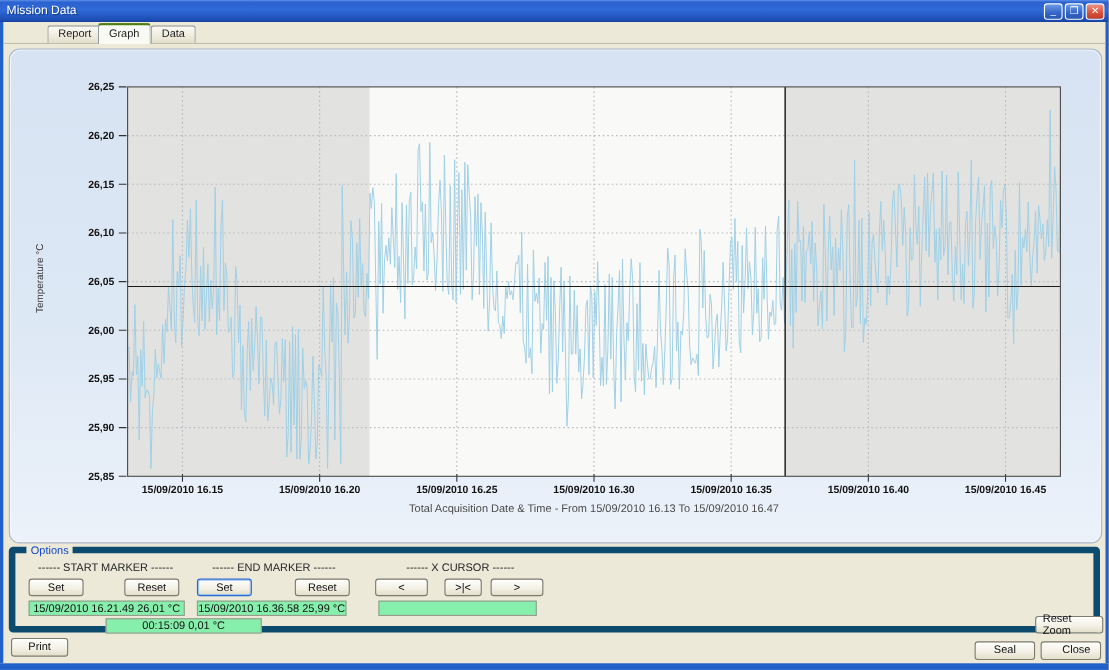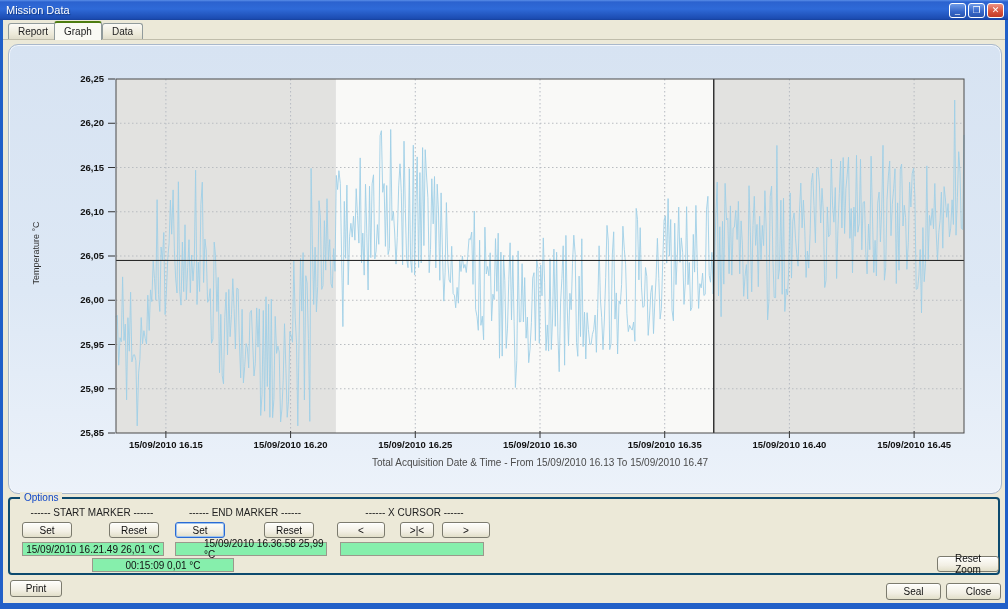--- a/index.html
+++ b/index.html
@@ -14,38 +14,38 @@
     display:flex;align-items:center;justify-content:center;color:#fff;font-size:9px;line-height:1;
     background:linear-gradient(180deg,#6f9be8 0%,#3465c8 60%,#2a55ae 100%);cursor:default;}
   .wbtn.close{background:linear-gradient(180deg,#ef9384 0%,#d9553e 55%,#c23a26 100%);}
   
   .edge{position:absolute;background:#2160c8;}
   
   .tabstrip{position:absolute;left:3px;top:21px;width:1002px;height:18px;}
   .tab{position:absolute;top:2px;height:16px;padding:0 9px;font-size:10px;color:#222;
     background:linear-gradient(180deg,#fbfaf6 0%,#ece9d8 70%,#e0ddcb 100%);
     border:1px solid #919b9c;border-bottom:none;border-radius:3px 3px 0 0;
-    display:flex;align-items:center;box-sizing:border-box;cursor:default;}
+    display:flex;align-items:center;box-sizing:border-box;cursor:default;margin-left:35px;}
   .tab.active{top:0;height:19px;background:#fafaf4;z-index:3;border-top:2px solid #4d7c0f;}
   .tabline{position:absolute;left:3px;top:39px;width:1002px;height:1px;background:#c0bdab;}
   
   .chart-card{position:absolute;left:8px;top:44px;width:992px;height:448px;
     background:linear-gradient(180deg,#d7e3f2 0%,#dde8f5 55%,#ecf2fa 100%);
     border:1px solid #a9b8cb;border-radius:10px;box-shadow:inset 0 0 0 1px #f3f7fc;}
   .chart-card svg{position:absolute;left:0;top:0;}
   .ylabel{position:absolute;left:-28px;top:203px;width:110px;text-align:center;transform:rotate(-90deg);
     font-size:9px;color:#333;}
   .xlabel{position:absolute;left:107px;top:412px;width:848px;text-align:center;font-size:10px;color:#4a4a4a;}
   
   .options{position:absolute;left:8px;top:497px;width:992px;height:78px;
-    border:2px solid #0c4a6e;border-radius:4px;background:transparent;box-sizing:border-box;}
+    border:6px solid #0c4a6e;border-radius:4px;background:transparent;box-sizing:border-box;}
   .options .caption{position:absolute;left:10px;top:-7px;background:#ece9d8;padding:0 4px;
     font-size:10px;color:#1047c8;}
   .grouplabel{position:absolute;font-size:10px;color:#222;text-align:center;}
-  .xpbtn{position:absolute;height:16px;font-size:10px;color:#111;text-align:center;
+  .xpbtn{position:absolute;height:16px;font-size:10px;color:#111;text-align:left;
     background:linear-gradient(180deg,#fefefb 0%,#f2efe4 60%,#e2dfc9 100%);
     border:1px solid #7c7b6e;border-radius:3px;box-sizing:border-box;
     display:flex;align-items:center;justify-content:center;cursor:default;box-shadow:0 1px 0 #fff inset;}
   .xpbtn.focused{border:1px solid #2a6ad4;box-shadow:inset 0 0 0 1px #9cc2ee;}
   .value-field{position:absolute;height:14px;font-size:10px;color:#111;
     background:#86efac;border:1px solid #9b988c;box-sizing:border-box;
     display:flex;align-items:center;justify-content:center;}
   
   .footer-btn{position:absolute;height:17px;}
 </style>
@@ -142,21 +142,21 @@
 
     <button class="xpbtn" style="left:12px;top:23px;width:50px;">Set</button>
     <button class="xpbtn" style="left:99px;top:23px;width:50px;">Reset</button>
     <button class="xpbtn focused" style="left:165px;top:23px;width:50px;">Set</button>
     <button class="xpbtn" style="left:254px;top:23px;width:50px;">Reset</button>
     <button class="xpbtn" style="left:327px;top:23px;width:48px;">&lt;</button>
     <button class="xpbtn" style="left:390px;top:23px;width:34px;">&gt;|&lt;</button>
     <button class="xpbtn" style="left:432px;top:23px;width:48px;">&gt;</button>
 
     <div class="value-field" style="left:12px;top:43px;width:142px;">15/09/2010 16.21.49 26,01 °C</div>
-    <div class="value-field" style="left:165px;top:43px;width:152px;padding-left:28px;">15/09/2010 16.36.58 25,99 °C</div>
+    <div class="value-field" style="left:165px;top:43px;width:136px;">15/09/2010 16.36.58 25,99 °C</div>
     <div class="value-field" style="left:330px;top:43px;width:144px;"></div>
     <div class="value-field" style="left:82px;top:59px;width:142px;">00:15:09 0,01 °C</div>
 
     <button class="xpbtn" style="left:927px;top:57px;width:62px;">Reset Zoom</button>
   </div>
 
   <button class="xpbtn footer-btn" style="left:10px;top:580px;width:52px;">Print</button>
   <button class="xpbtn footer-btn" style="left:886px;top:583px;width:55px;">Seal</button>
   <button class="xpbtn footer-btn" style="left:946px;top:583px;width:55px;padding-left:16px;">Close</button>
 

